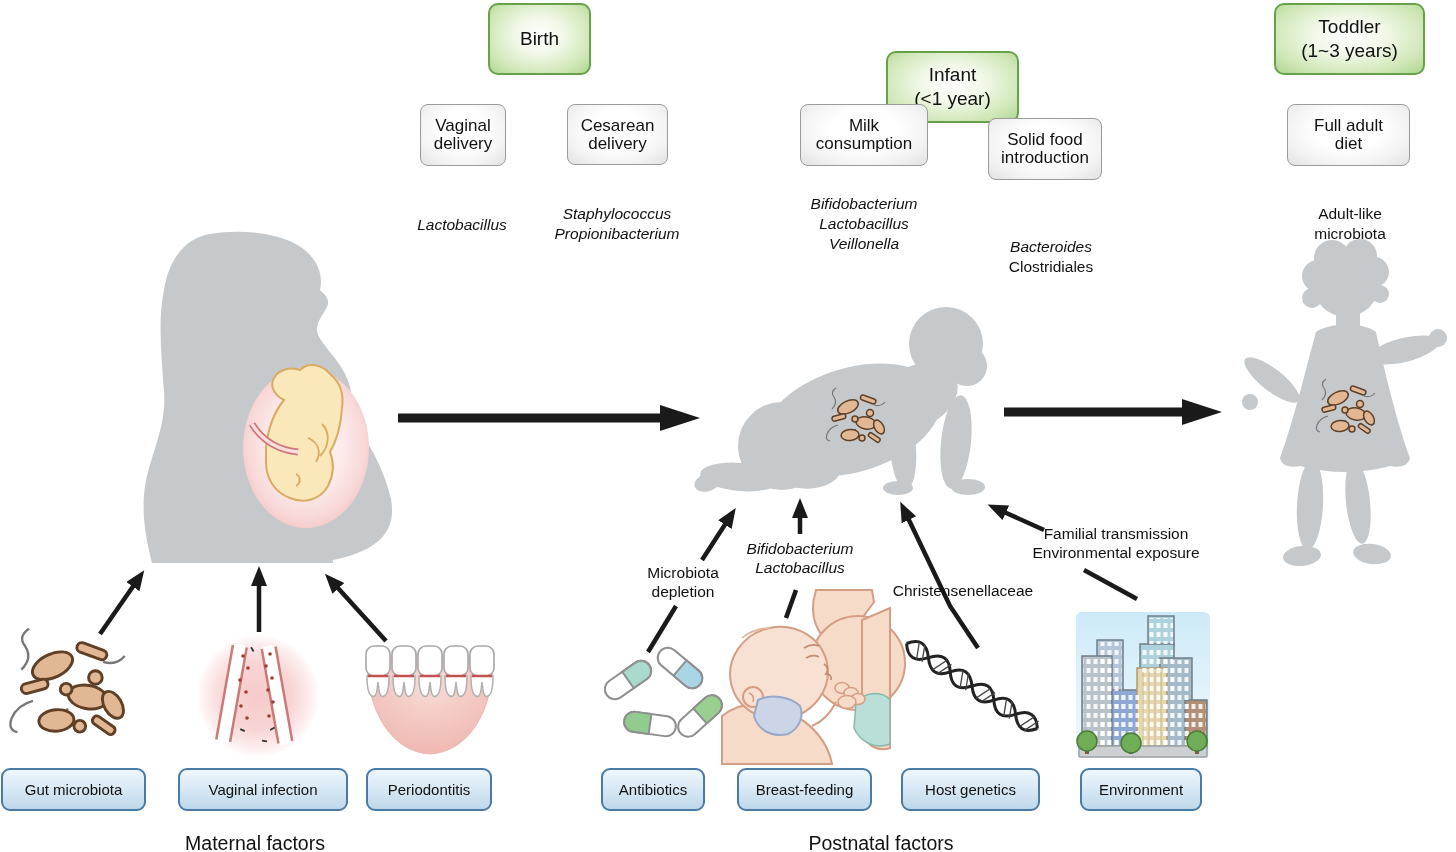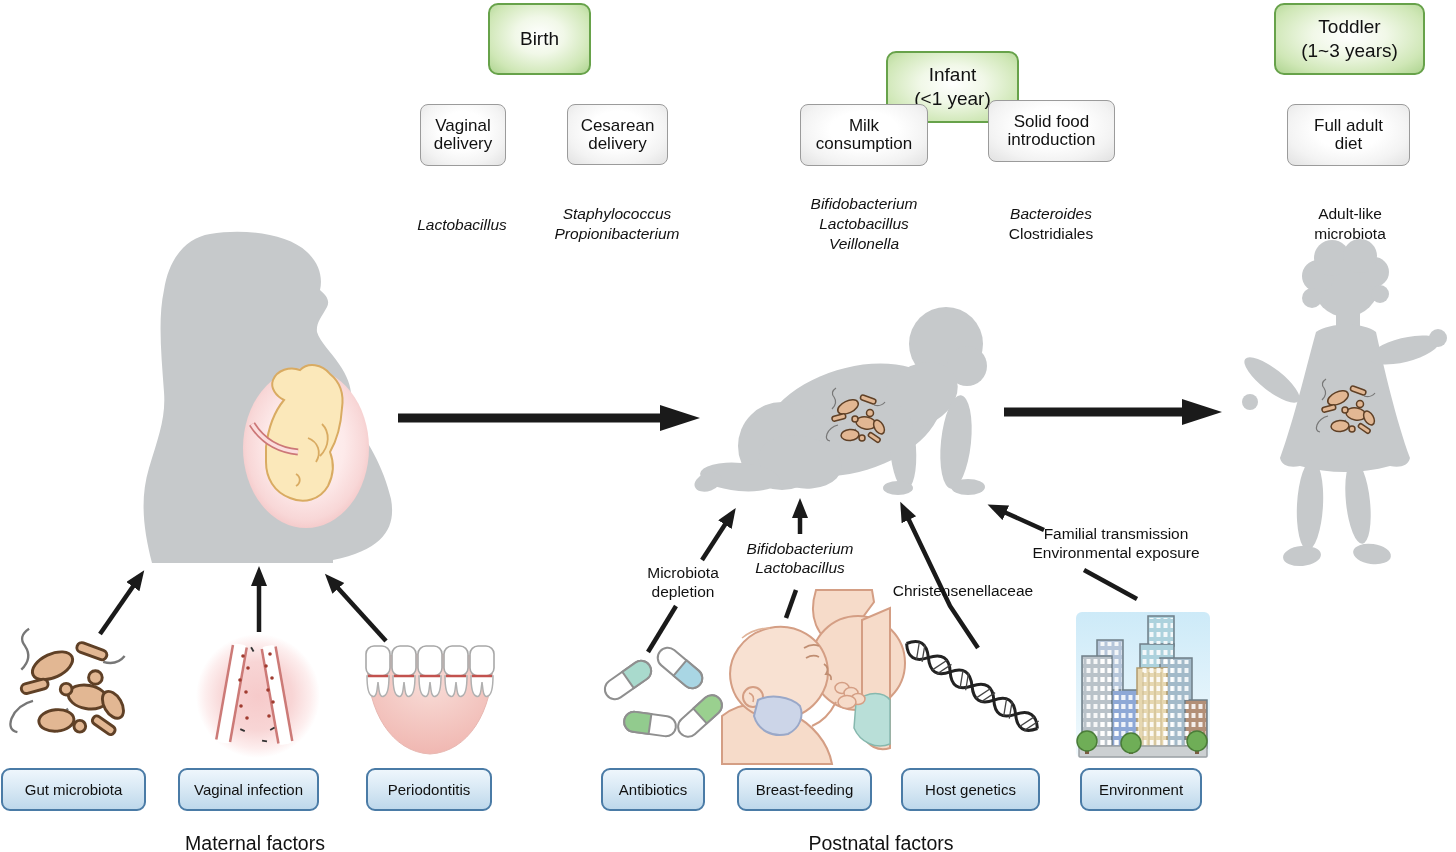--- a/index.html
+++ b/index.html
@@ -313,48 +313,48 @@
 (&lt;1 year)</div>
   <div class="abs ctr stage-box prelines" style="left:1274px;top:3px;width:151px;height:72px;">Toddler
 (1~3 years)</div>
 
   <div class="abs ctr event-box prelines" style="left:420px;top:104px;width:86px;height:62px;">Vaginal
 delivery</div>
   <div class="abs ctr event-box prelines" style="left:567px;top:104px;width:101px;height:61px;">Cesarean
 delivery</div>
   <div class="abs ctr event-box prelines" style="left:800px;top:104px;width:128px;height:62px;">Milk
 consumption</div>
-  <div class="abs ctr event-box prelines" style="left:988px;top:100px;width:127px;height:62px;">Solid food
+  <div class="abs ctr event-box prelines" style="left:988px;top:118px;width:114px;height:62px;">Solid food
 introduction</div>
   <div class="abs ctr event-box prelines" style="left:1287px;top:104px;width:123px;height:62px;">Full adult
 diet</div>
 
   <div class="abs microbe prelines" style="left:462px;top:215px;">Lactobacillus</div>
   <div class="abs microbe prelines" style="left:617px;top:204px;">Staphylococcus
 Propionibacterium</div>
   <div class="abs microbe prelines" style="left:864px;top:194px;">Bifidobacterium
 Lactobacillus
 Veillonella</div>
   <div class="abs microbe" style="left:1051px;top:204px;">
-    <span style="display:block;">Bacteroides</span>
+    <span style="display:block;margin-top:33px;">Bacteroides</span>
     <span class="plain" style="display:block;">Clostridiales</span>
   </div>
   <div class="abs microbe plain prelines" style="left:1350px;top:204px;">Adult-like
 microbiota</div>
 
   <div class="abs annotation prelines" style="left:683px;top:563px;">Microbiota
 depletion</div>
   <div class="abs annotation prelines" style="left:800px;top:539px;font-style:italic;">Bifidobacterium
 Lactobacillus</div>
   <div class="abs annotation prelines" style="left:963px;top:581px;">Christensenellaceae</div>
   <div class="abs annotation prelines" style="left:1116px;top:524px;">Familial transmission
 Environmental exposure</div>
 
   <div class="abs ctr factor-box" style="left:1px;top:768px;width:145px;height:43px;">Gut microbiota</div>
-  <div class="abs ctr factor-box" style="left:178px;top:768px;width:141px;height:43px;">Vaginal infection</div>
+  <div class="abs ctr factor-box" style="left:178px;top:768px;width:170px;height:43px;">Vaginal infection</div>
   <div class="abs ctr factor-box" style="left:366px;top:768px;width:126px;height:43px;">Periodontitis</div>
   <div class="abs ctr factor-box" style="left:601px;top:768px;width:104px;height:43px;">Antibiotics</div>
   <div class="abs ctr factor-box" style="left:737px;top:768px;width:135px;height:43px;">Breast-feeding</div>
   <div class="abs ctr factor-box" style="left:901px;top:768px;width:139px;height:43px;">Host genetics</div>
   <div class="abs ctr factor-box" style="left:1072px;top:768px;width:122px;height:43px;margin-left:8px;">Environment</div>
 
   <div class="abs caption" style="left:255px;top:832px;">Maternal factors</div>
   <div class="abs caption" style="left:881px;top:832px;">Postnatal factors</div>
 </div>
 

